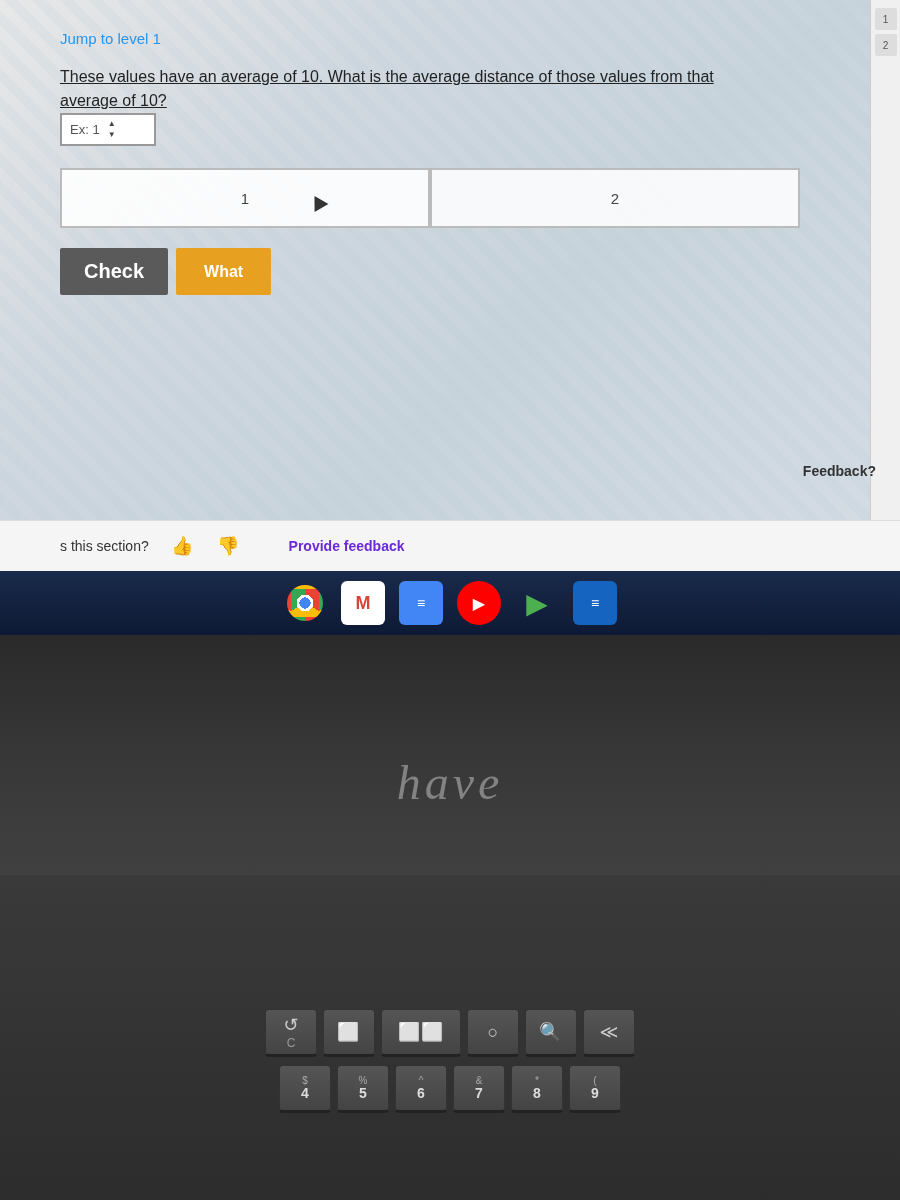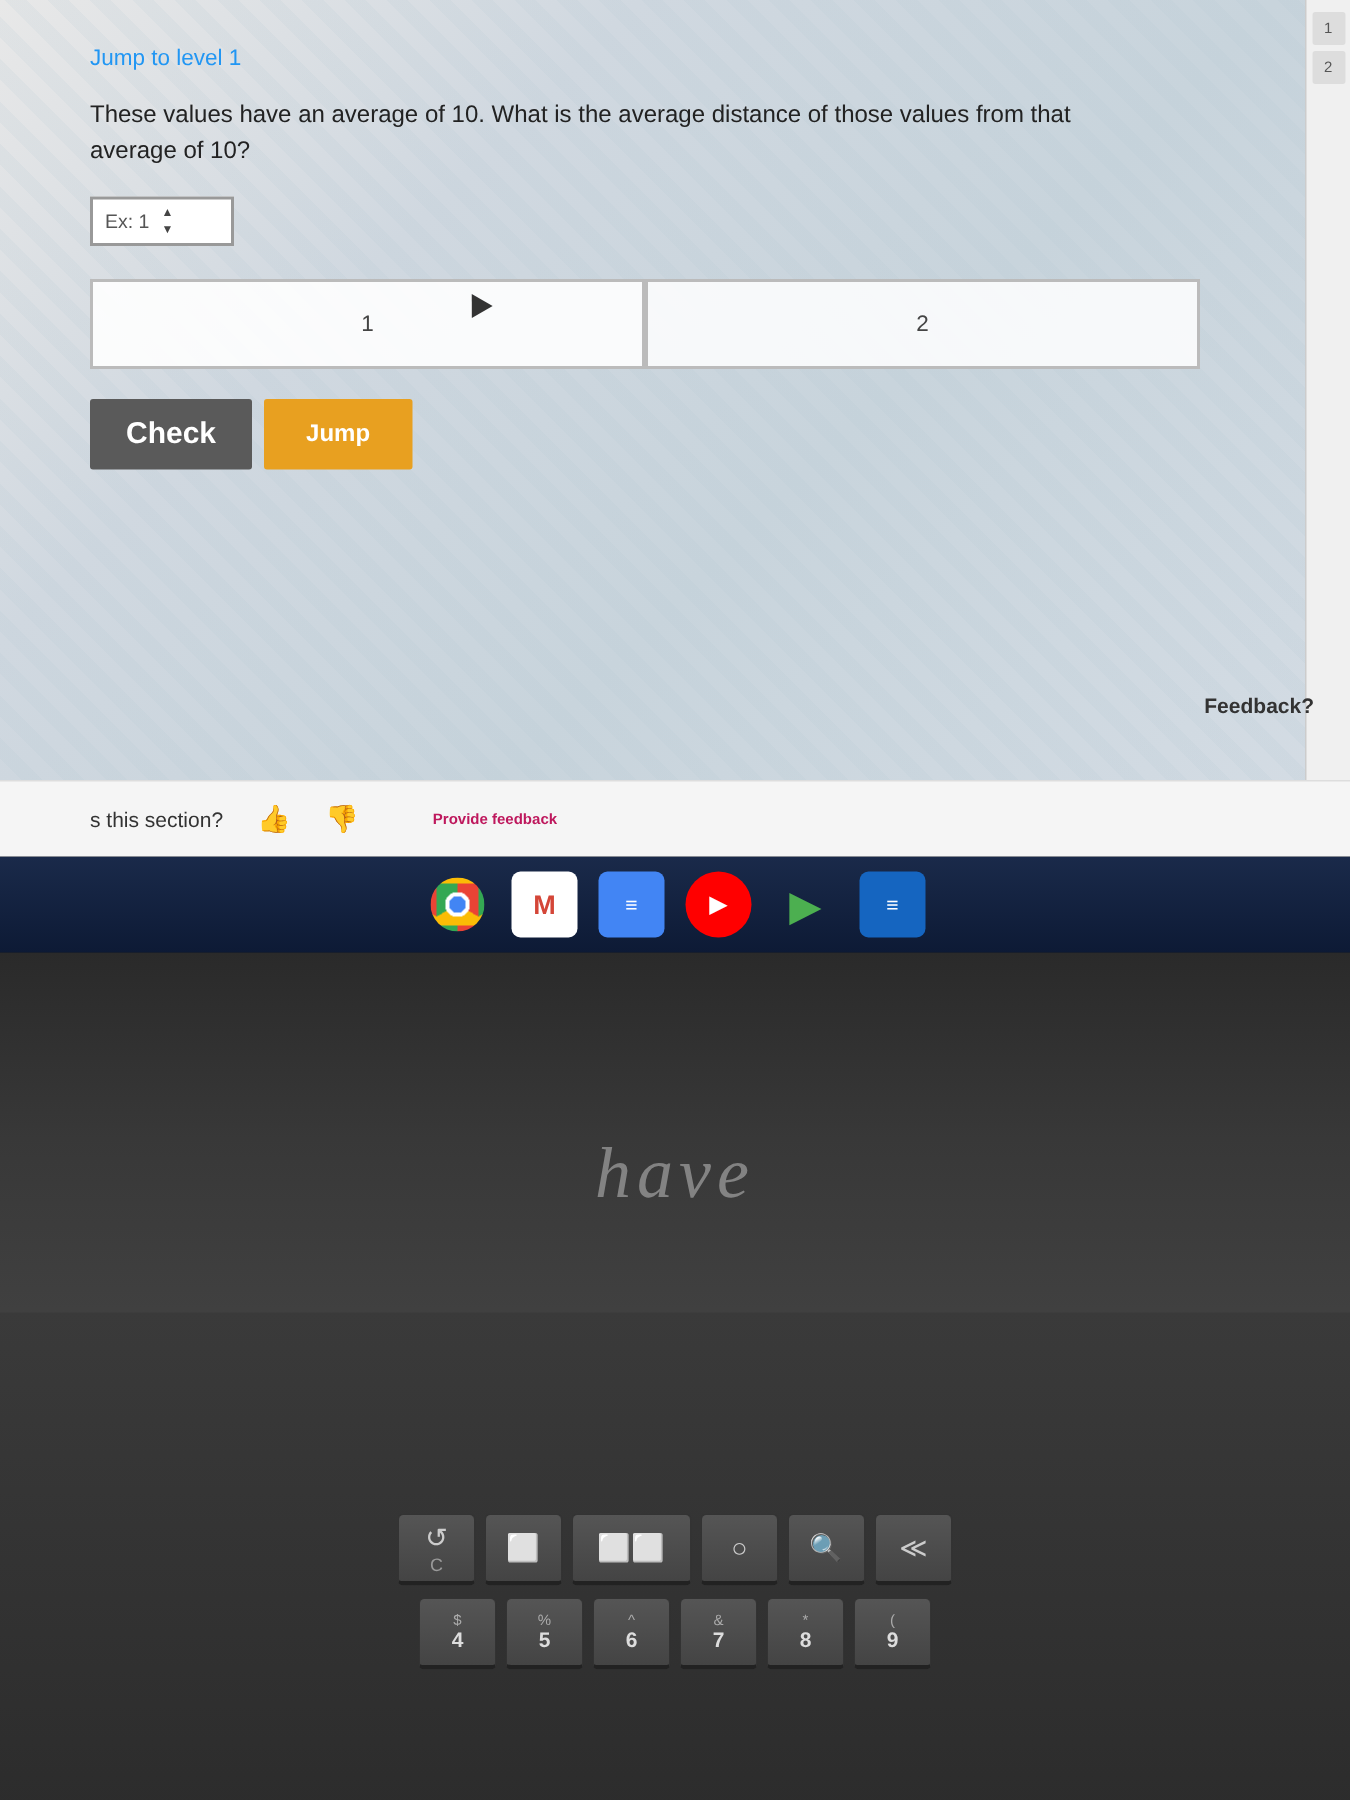--- a/index.html
+++ b/index.html
@@ -45,24 +45,25 @@
       margin-bottom: 18px;
       cursor: pointer;
       position: relative;
       z-index: 1;
     }
 
     .question-text {
       font-size: 16px;
       color: #222;
       line-height: 1.5;
-      margin-bottom: 18px;
+      margin-bottom: 0;
       max-width: 680px;
       position: relative;
       z-index: 1;
+      text-decoration: underline;
     }
 
     .values-display {
       font-size: 18px;
       font-weight: bold;
       color: #111;
       margin-bottom: 18px;
       letter-spacing: 4px;
       position: relative;
       z-index: 1;
@@ -231,23 +232,23 @@
       color: #333;
     }
 
     .thumbs-icon {
       font-size: 18px;
       cursor: pointer;
       color: #555;
     }
 
     .provide-feedback-link {
-      color: #be185d;
-      font-weight: bold;
-      font-size: 10px;
+      color: #6d28d9;
+      font-weight: bold;
+      font-size: 14px;
       cursor: pointer;
       padding-left: 26px;
     }
 
     
     .taskbar {
       width: 100%;
       height: 64px;
       background: linear-gradient(to bottom, #1a2a4a, #0d1a35);
       display: flex;
@@ -470,21 +471,21 @@
       <span class="answer-box-number">1</span>
     </div>
     <div class="answer-box">
       <span class="answer-box-number">2</span>
     </div>
   </div>
 
   
   <div class="buttons-row">
     <button class="btn-check">Check</button>
-    <button class="btn-next">Jump</button>
+    <button class="btn-next">What</button>
   </div>
 
   
   <div class="feedback-area">
     <span class="feedback-link">Feedback?</span>
   </div>
 
 </div>
 
 <div class="bottom-bar">

